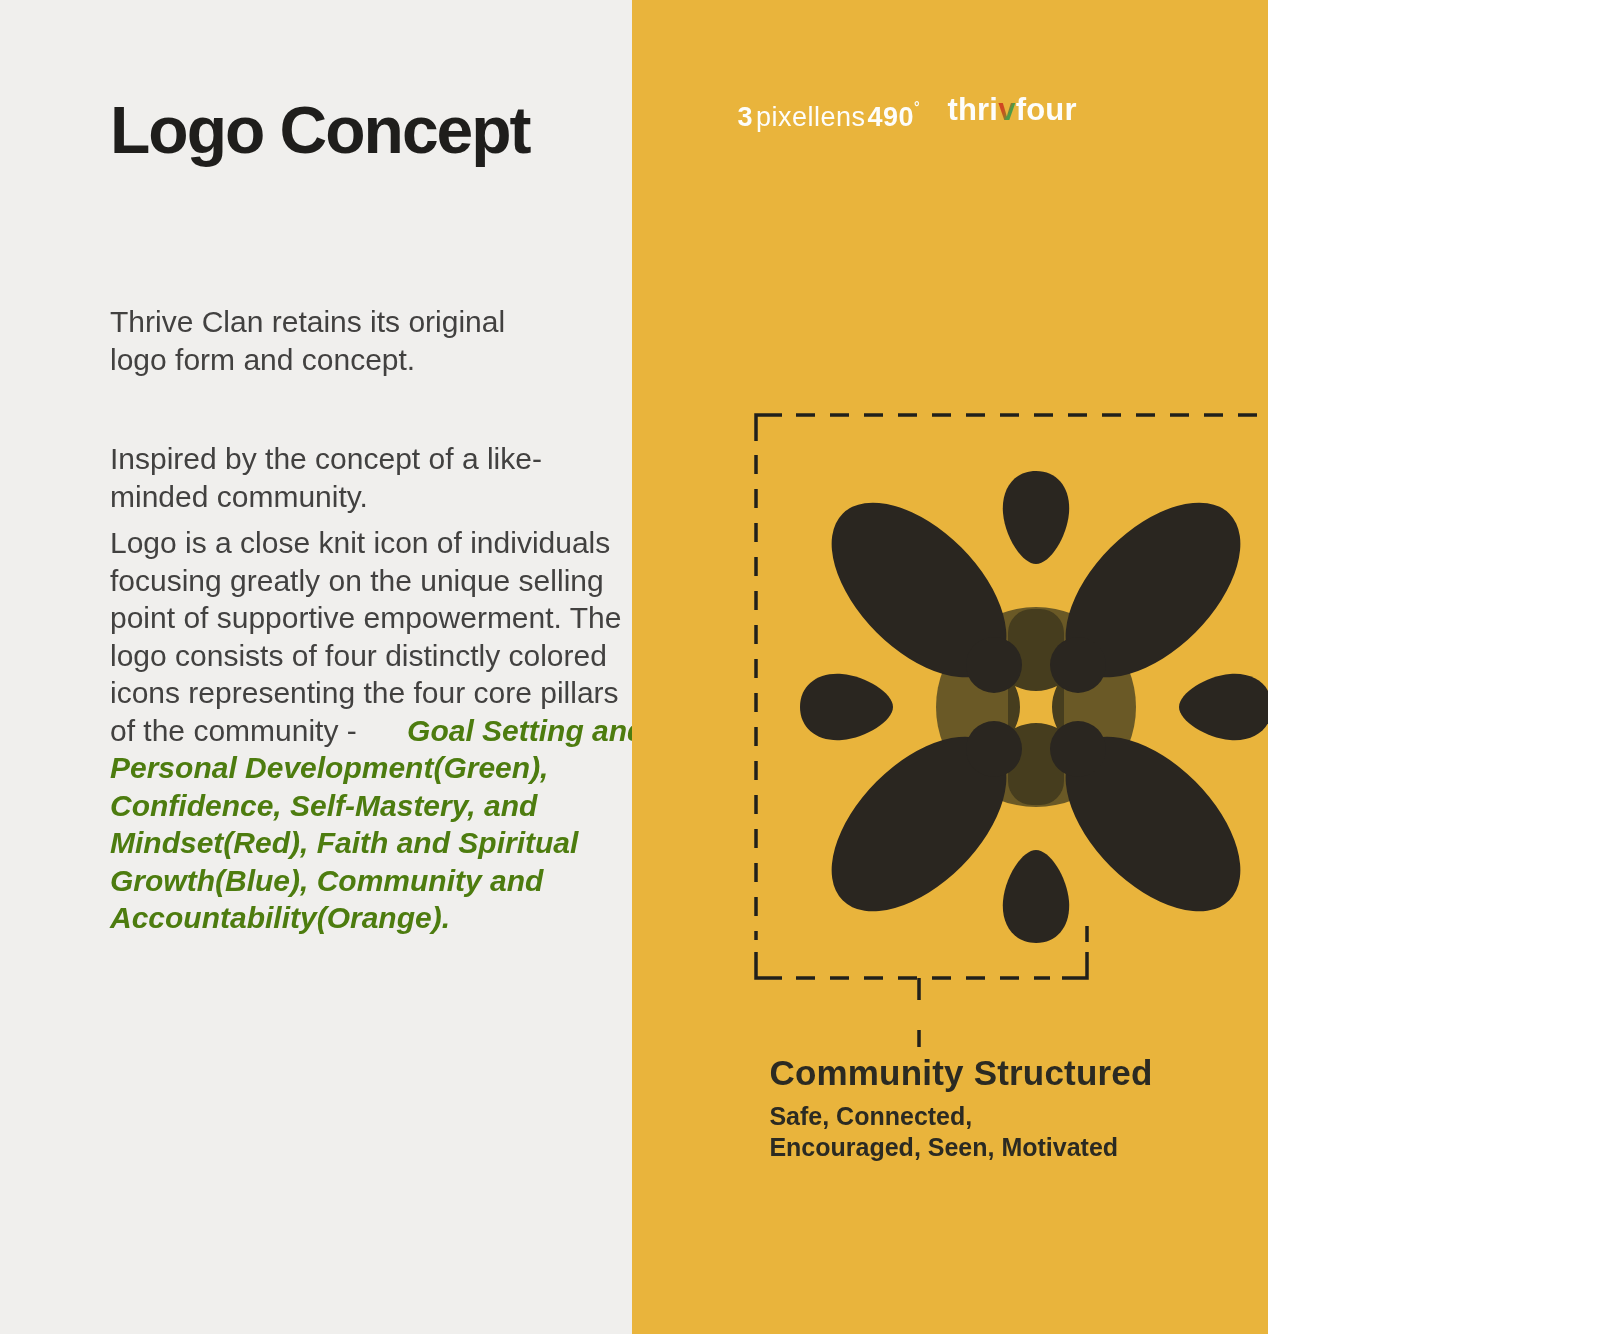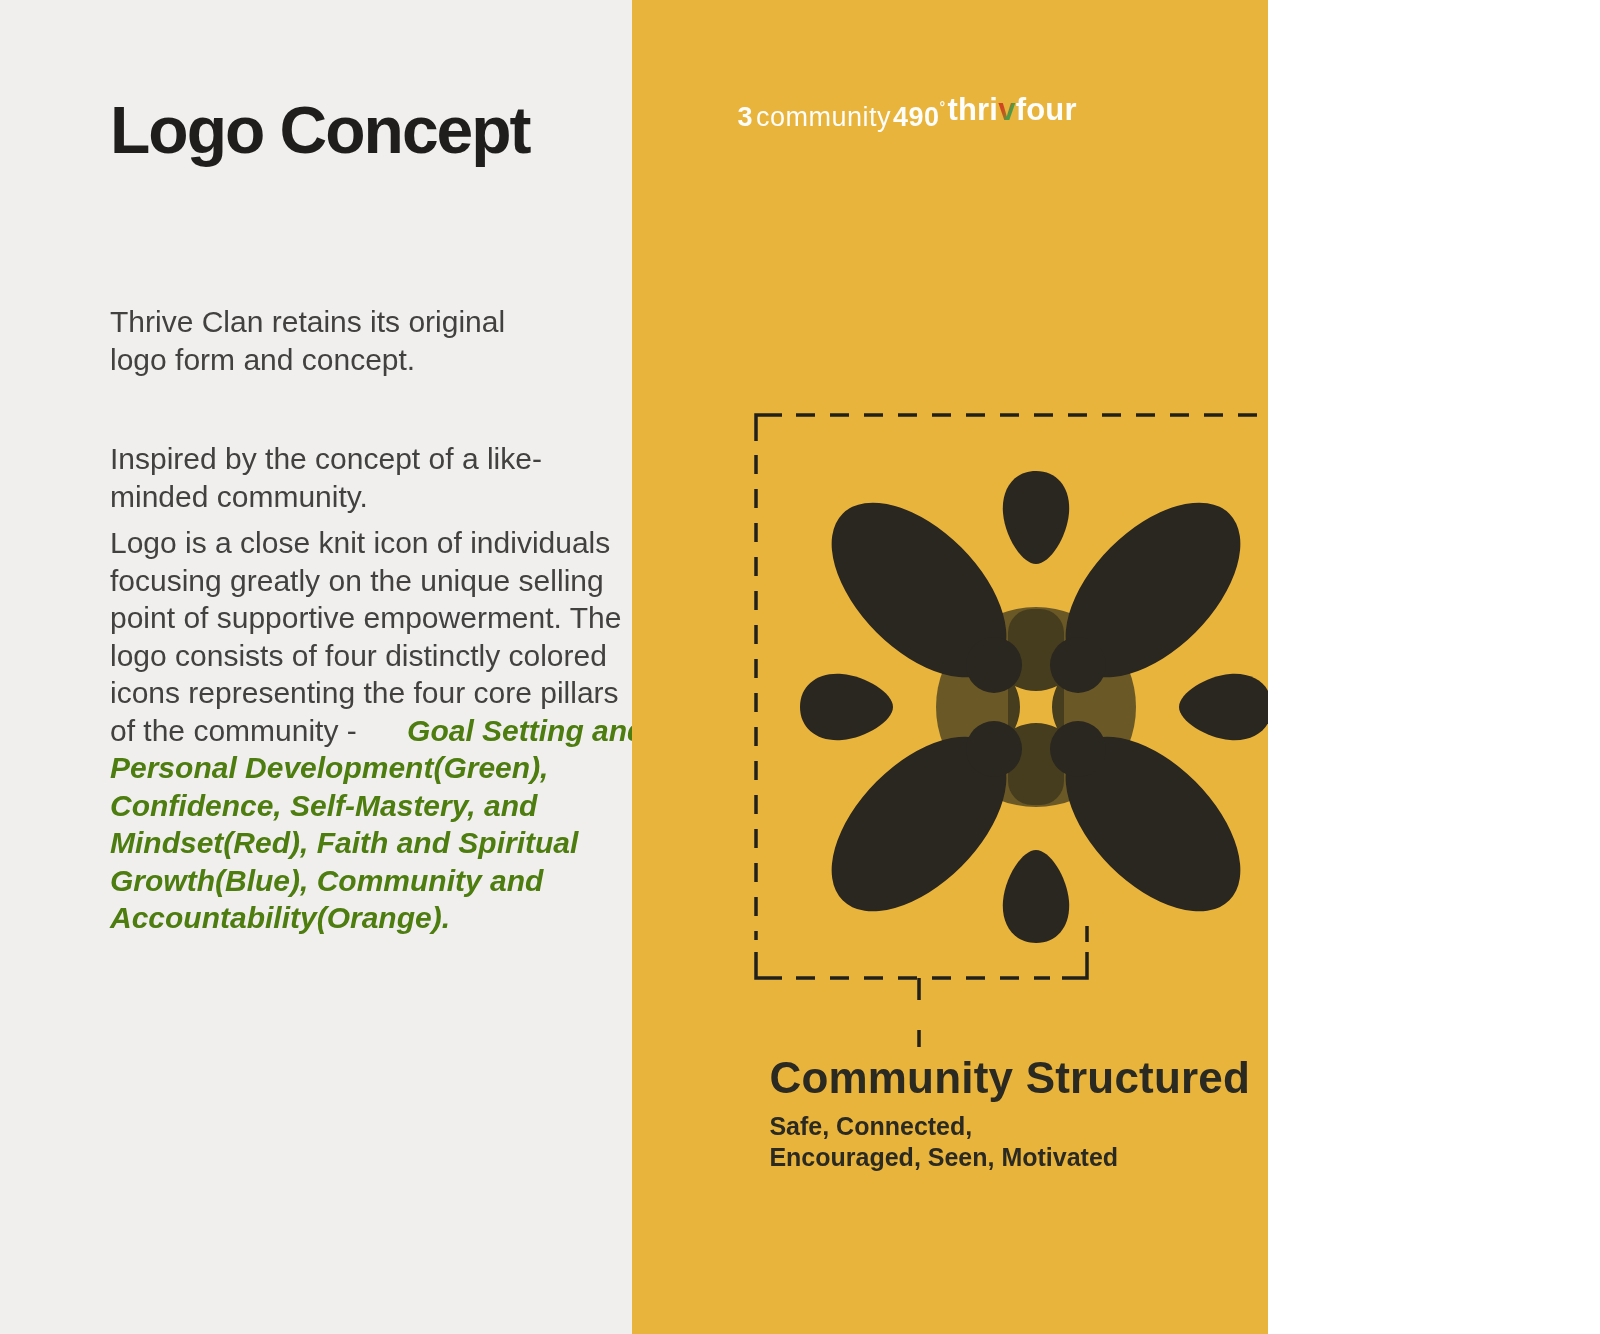--- a/index.html
+++ b/index.html
@@ -41,21 +41,21 @@
   }
   .thriveclan .tc-v {
     background:linear-gradient(115deg, #cf4722 35%, #b3641f 50%, #4d9b48 62%);
     -webkit-background-clip:text; background-clip:text; color:transparent;
   }
 
   .guides-svg { position:absolute; left:0; top:0; width:802px; height:1334px; }
   .logo-svg { position:absolute; left:166px; top:469px; width:476px; height:476px; }
 
   .caption { position:absolute; left:137px; top:1053px; color:#2b2a22; }
-  .caption-title { font-size:44px; font-weight:700; letter-spacing:0.2px; }
+  .caption-title { font-size:35px; font-weight:700; letter-spacing:0.2px; }
   .caption-sub {
     margin-top:8px; font-size:25px; font-weight:700; line-height:31px;
     white-space:pre-line;
   }
 </style>
 </head>
 <body>
 
 <div class="page">
 
@@ -75,21 +75,21 @@
 Confidence, Self-Mastery, and
 Mindset(Red), Faith and Spiritual
 Growth(Blue), Community and
 Accountability(Orange).</strong></p>
   </div>
 
   <div class="right-panel">
 
     <div class="brand-row">
       <div class="pixellens">
-        <span class="mark3">3</span><span class="plname">community</span><span class="pl360">490</span><span class="deg">°</span>
+        <span class="mark3">3</span><span class="plname">pixellens</span><span class="pl360">490</span><span class="deg">°</span>
       </div>
       <div class="thriveclan">
         <span>thri</span><span class="tc-v">v</span><span>four</span>
       </div>
     </div>
 
     <svg class="guides-svg" viewBox="0 0 802 1334">
       <g stroke="#21201b" stroke-width="3.5" fill="none">
 
         <path d="M124,441 L124,415 L150,415"></path>

